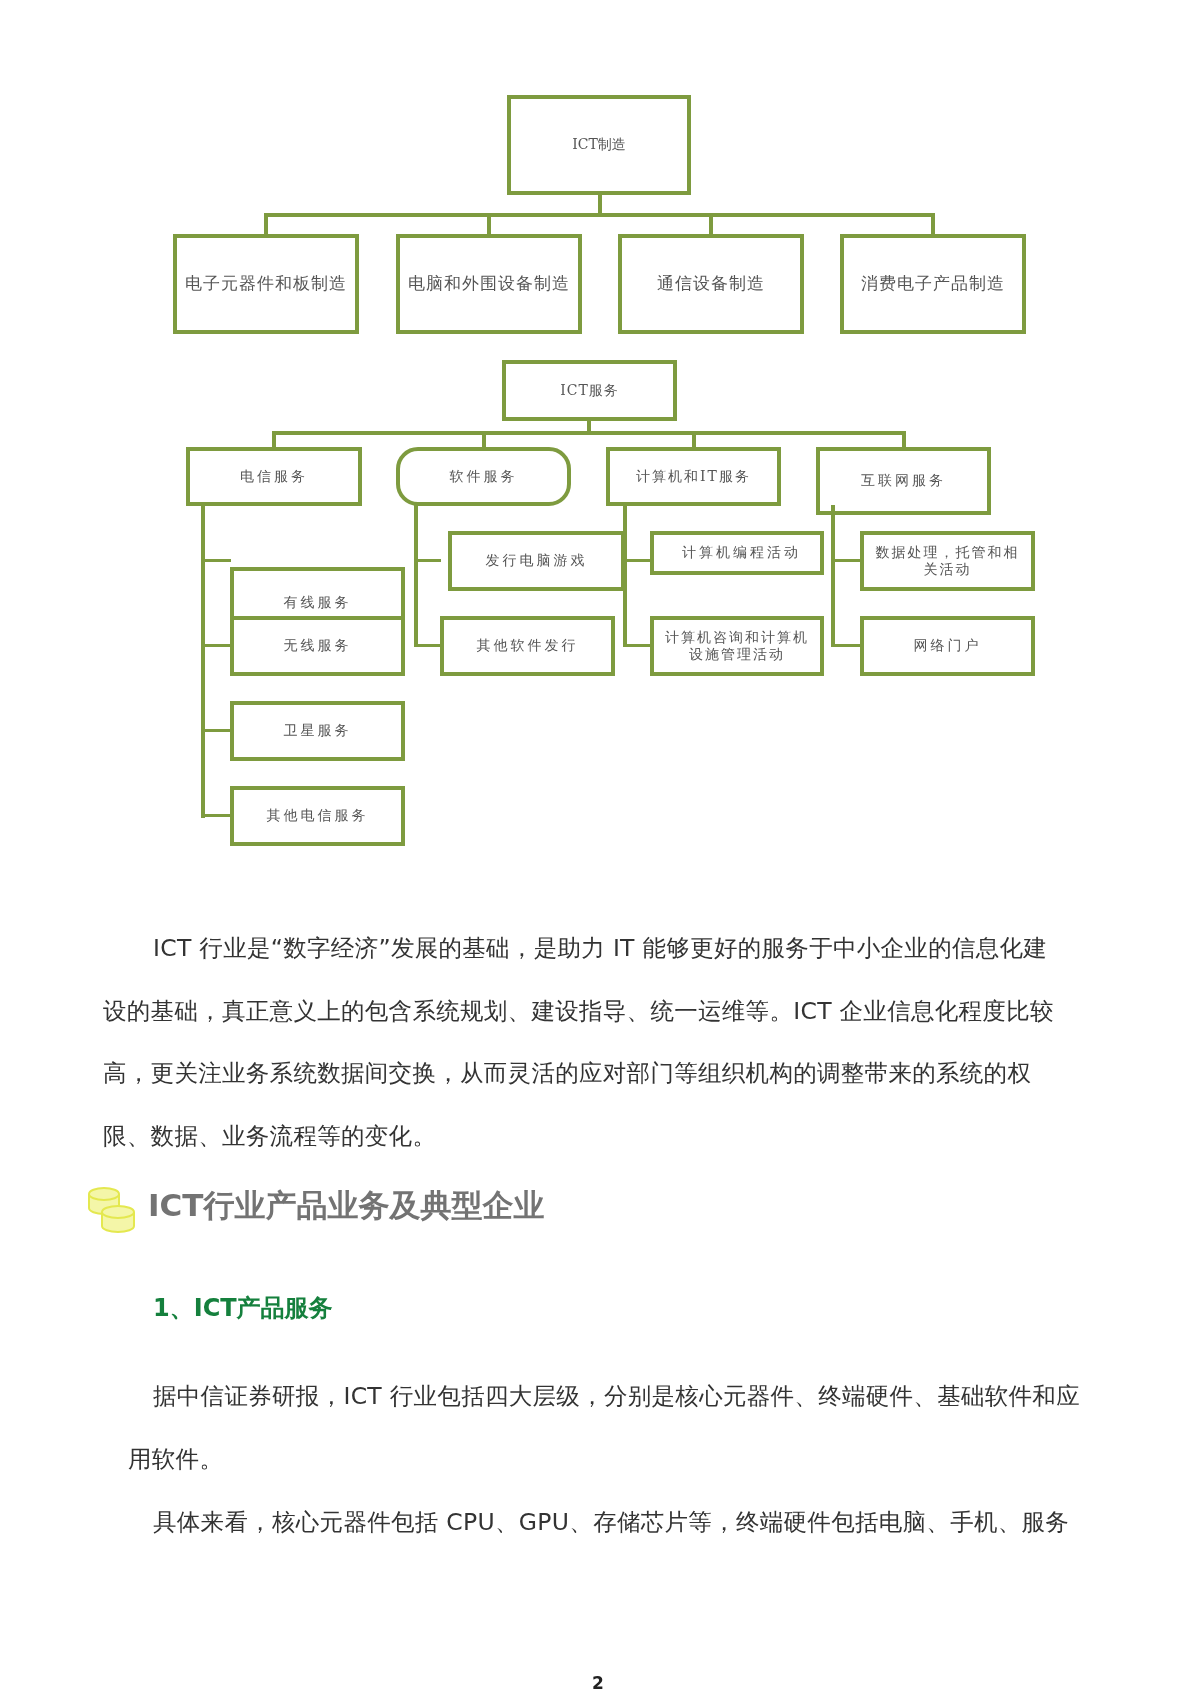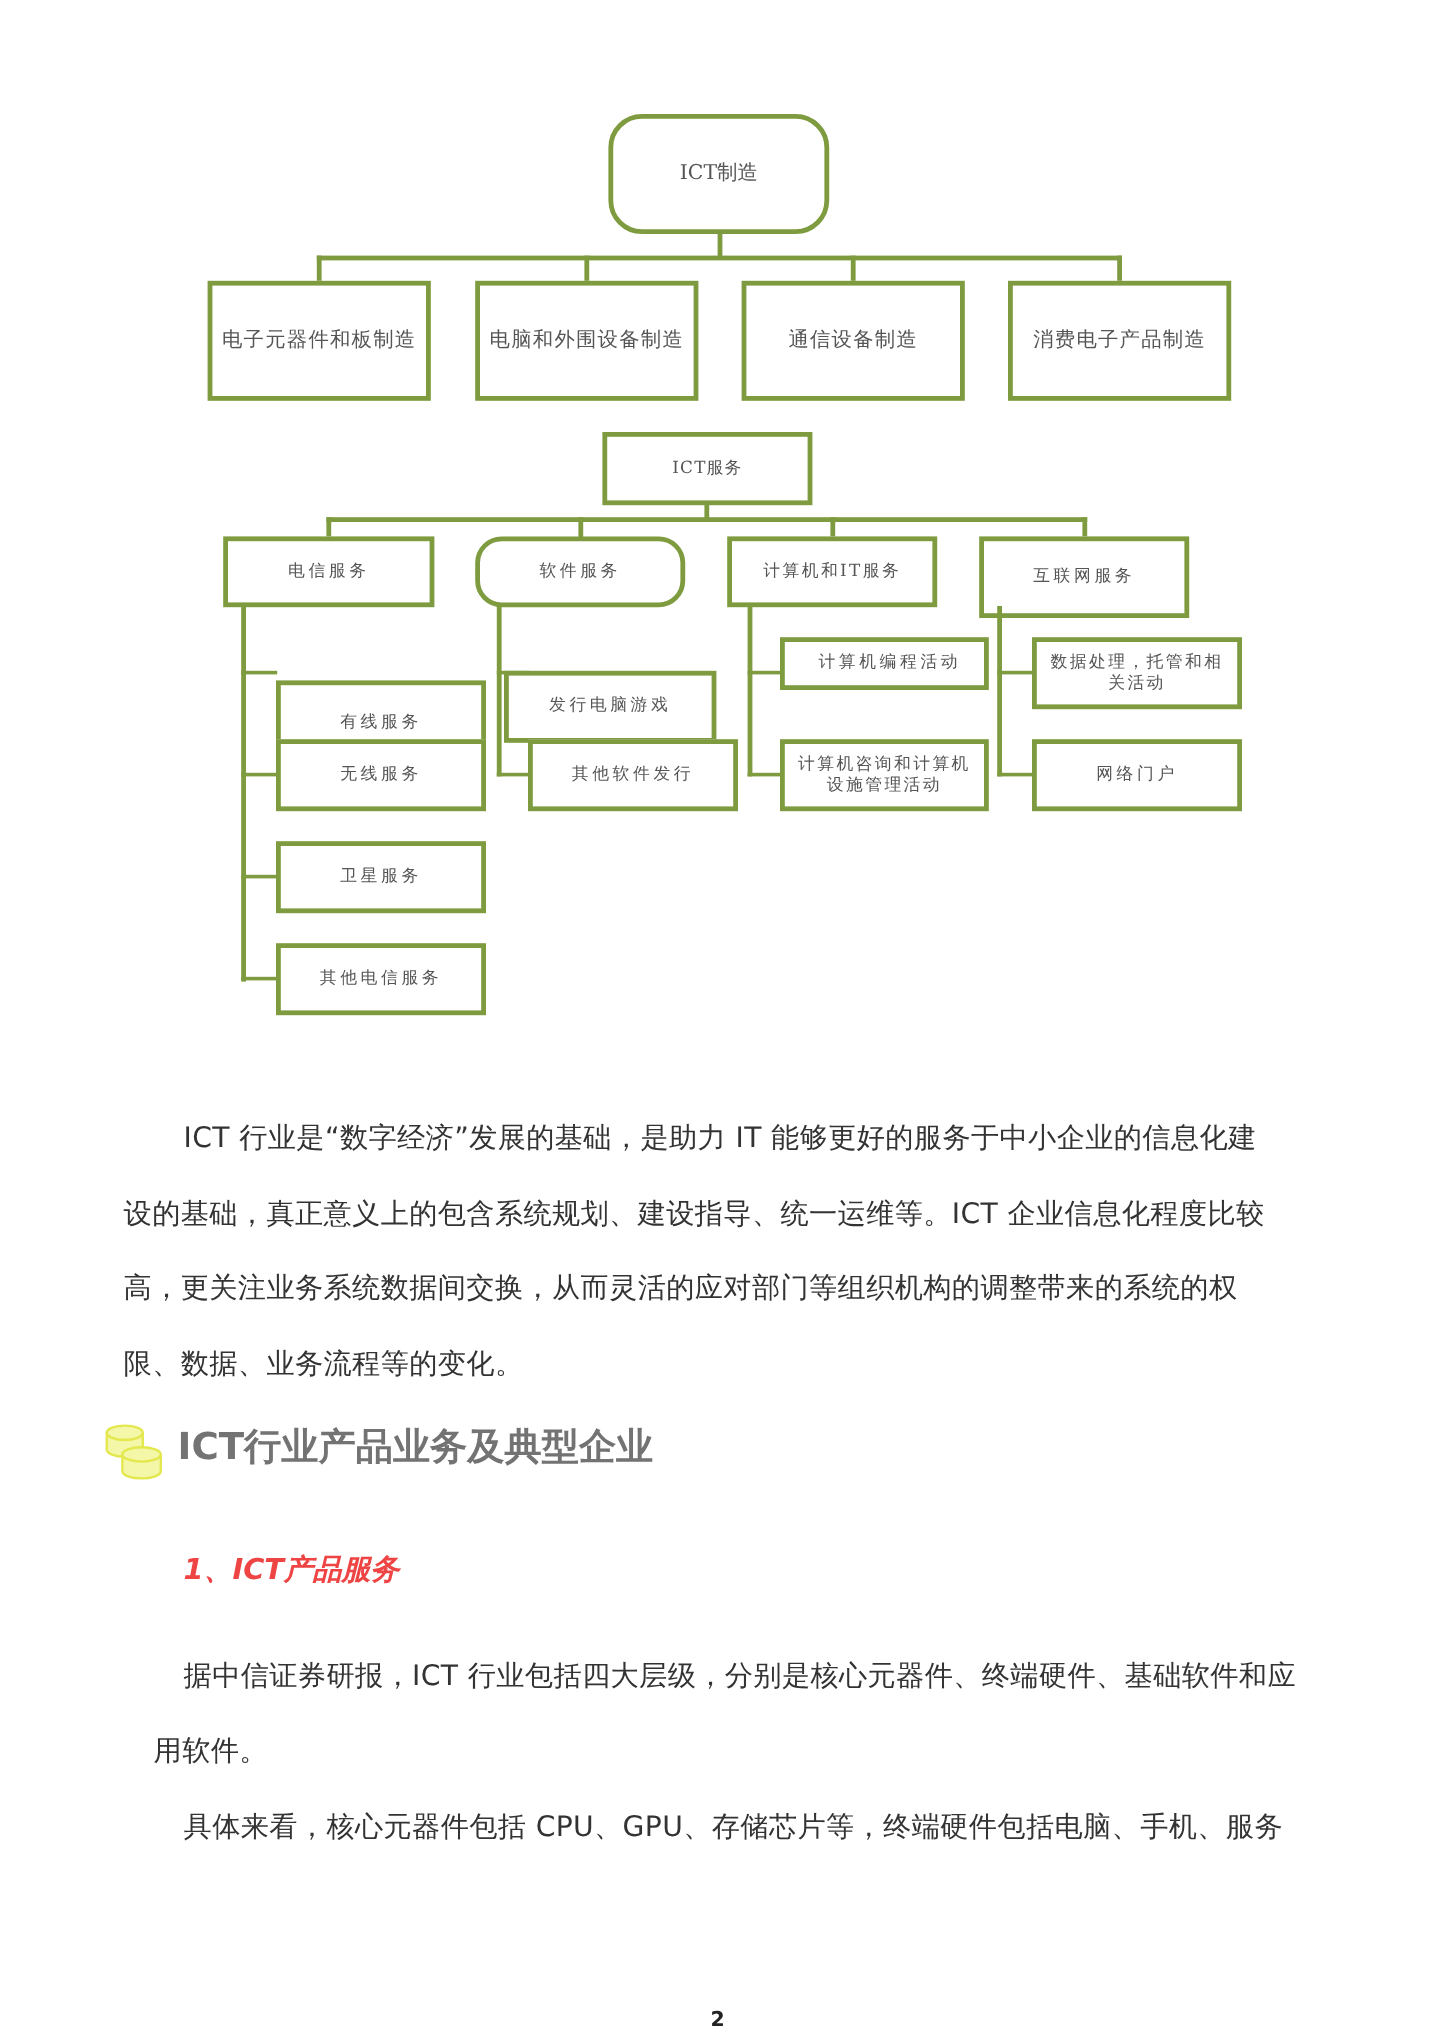--- a/index.html
+++ b/index.html
@@ -2,32 +2,32 @@
 <html><head>
 <meta charset="utf-8">
 <style>
   html, body { margin: 0; padding: 0; background: #ffffff; }
   body { width: 1200px; height: 1698px; position: relative; overflow: hidden;
          font-family: "DejaVu Sans", "Liberation Sans", sans-serif; color: #222; }
   .box { position: absolute; box-sizing: border-box; border: 4px solid #7e9b3f;
          background: #fff; display: flex; align-items: center; justify-content: center;
          text-align: center; font-family: "DejaVu Serif", "Liberation Serif", serif;
          color: #555; line-height: 1.25; }
-  .box.l1 { font-size: 17px; border-radius: 28px; }
+  .box.l1 { font-size: 14px; }
   .box.l2 { font-size: 17px; letter-spacing: 1px; }
   .box.svc { font-size: 14px; letter-spacing: 3px; }
   .box.leaf { font-size: 14px; letter-spacing: 3px; padding: 0 4px; }
   .ln { position: absolute; background: #7e9b3f; }
   .para-line { position: absolute; left: 103px; font-size: 23.5px; color: #333;
                white-space: nowrap; letter-spacing: 0.3px; }
   .para-line.indent { left: 153px; }
   .heading { position: absolute; left: 148px; top: 1185px; font-size: 31px;
              font-weight: bold; color: #737373; white-space: nowrap; }
   .subheading { position: absolute; left: 153px; top: 1292px; font-size: 24px;
-                font-weight: bold; color: #ef4444; white-space: nowrap; font-style: italic; }
+                font-weight: bold; color: #15803d; white-space: nowrap; }
   .coin-icon { position: absolute; left: 82px; top: 1180px; width: 60px; height: 56px; }
   .page-num { position: absolute; left: 592px; top: 1673px; font-size: 17px;
               font-weight: bold; color: #222; }
 </style>
 </head>
 <body>
 
 <div>
   <div class="box l1" style="left:507px;top:95px;width:184px;height:100px;">
     <span>ICT制造</span>
@@ -91,21 +91,21 @@
   <div class="box leaf" style="left:230px;top:701px;width:175px;height:60px;">
     <span>卫星服务</span>
   </div>
   <div class="box leaf" style="left:230px;top:786px;width:175px;height:60px;">
     <span>其他电信服务</span>
   </div>
 
   <div class="ln" style="left:414px;top:505px;width:4px;height:142px;"></div>
   <div class="ln" style="left:414px;top:559px;width:27px;height:3px;"></div>
   <div class="ln" style="left:414px;top:644px;width:27px;height:3px;"></div>
-  <div class="box leaf" style="left:420px;top:531px;width:177px;height:60px;margin-top:28px;">
+  <div class="box leaf" style="left:448px;top:531px;width:177px;height:60px;">
     <span>发行电脑游戏</span>
   </div>
   <div class="box leaf" style="left:440px;top:616px;width:175px;height:60px;">
     <span>其他软件发行</span>
   </div>
 
   <div class="ln" style="left:623px;top:505px;width:4px;height:142px;"></div>
   <div class="ln" style="left:623px;top:559px;width:28px;height:3px;"></div>
   <div class="ln" style="left:623px;top:644px;width:28px;height:3px;"></div>
   <div class="box leaf" style="left:650px;top:531px;width:174px;height:44px;padding-left:13px;">

